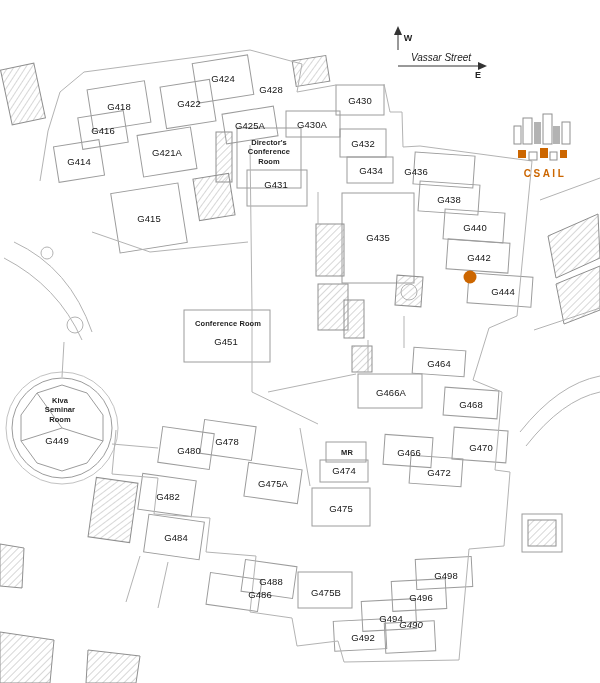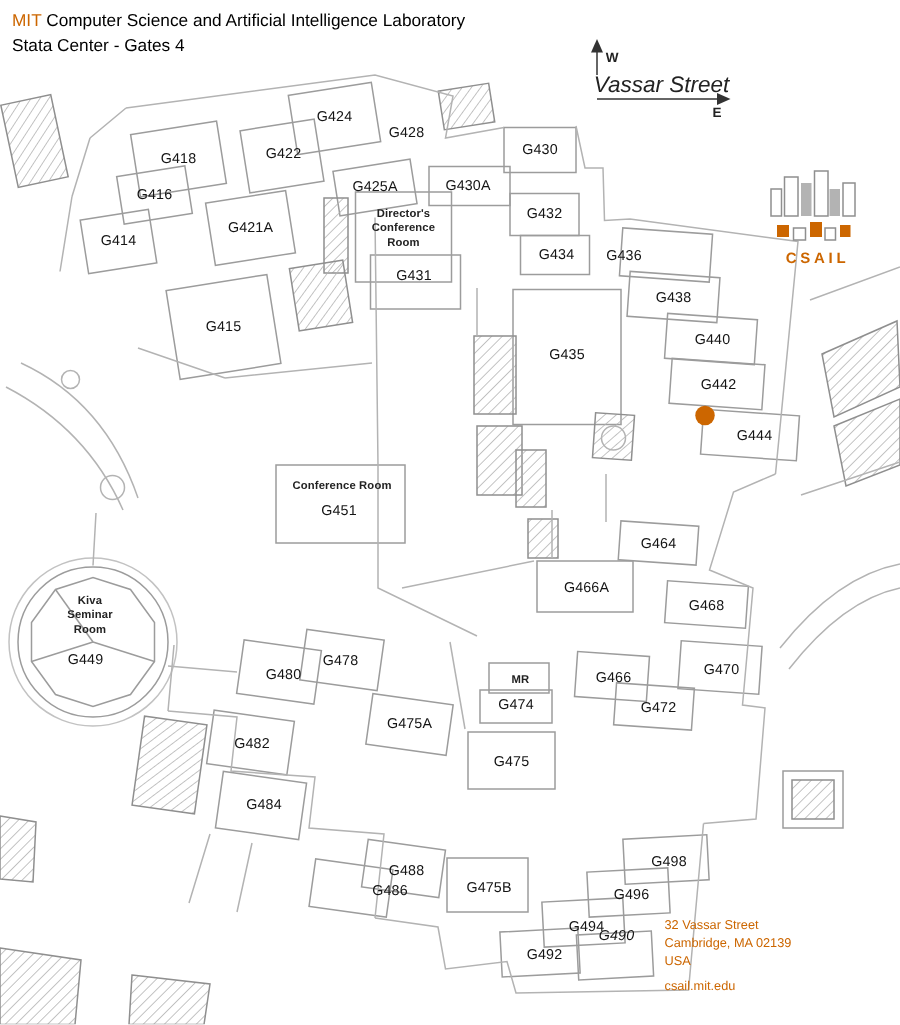--- a/index.html
+++ b/index.html
@@ -10,21 +10,21 @@
   .hdr .accent{color:var(--accent,#cc6600);}
   #floorplan{position:absolute;left:0;top:0;}
   #room-layer{position:absolute;left:0;top:0;width:600px;height:481px;pointer-events:none;}
   .room-label{position:absolute;transform:translate(-50%,-50%);font-size:9.5px;color:#141414;
               white-space:nowrap;text-align:center;letter-spacing:.1px;}
   .room-label.name{font-size:7.5px;font-weight:700;white-space:normal;line-height:1.25;color:#222;}
   #location-marker{position:absolute;width:13px;height:13px;border-radius:50%;
                    transform:translate(-50%,-50%);background:var(--accent,#cc6600);}
   .compass-label{position:absolute;transform:translate(-50%,-50%);font-size:9px;font-weight:700;color:#222;}
   #vassar-street{position:absolute;transform:translate(-50%,-50%);font-style:italic;
-                 font-size:15px;color:#222;white-space:nowrap;}
+                 font-size:10px;color:#222;white-space:nowrap;}
   #csail-logo{position:absolute;left:512px;top:112px;}
   #csail-text{position:absolute;left:545px;top:173px;transform:translate(-50%,-50%);
               color:var(--accent,#cc6600);font-weight:700;font-size:10px;letter-spacing:2.5px;}
   .addr{position:absolute;left:443px;top:610px;font-size:8.5px;line-height:12px;
         color:var(--accent,#cc6600);}
   .addr .url{margin-top:5px;}
 </style>
 </head>
 <body>
 
@@ -145,27 +145,20 @@
     </g>
 
     <g>
       <line x1="398" y1="50" x2="398" y2="33" stroke="#333" stroke-width="1"></line>
       <polygon points="394,35 398,26 402,35" fill="#333"></polygon>
       <line x1="398" y1="66" x2="480" y2="66" stroke="#333" stroke-width="1"></line>
       <polygon points="478,62 487,66 478,70" fill="#333"></polygon>
     </g>
   </svg>
 
-  <div class="hdr">
-    <div>
-      <span class="accent">MIT</span>
-      <span>Computer Science and Artificial Intelligence Laboratory</span>
-    </div>
-    <div>Stata Center - Gates 4</div>
-  </div>
 
   <div class="compass-label" style="left:408px;top:38px">W</div>
   <div id="vassar-street" style="left:441px;top:57px">Vassar Street</div>
   <div class="compass-label" style="left:478px;top:75px">E</div>
 
   <svg id="csail-logo" width="68" height="52" viewBox="0 0 68 52">
     <g stroke="#8f8f8f" fill="none" stroke-width="1">
       <rect x="2" y="14" width="7" height="18"></rect>
       <rect x="11" y="6" width="9" height="26"></rect>
       <rect x="31" y="2" width="9" height="30"></rect>
@@ -230,20 +223,14 @@
       <div class="room-label" style="left: 236px; top: 594px; margin-left: 24px;">G486</div>
       <div class="room-label" style="left: 326px; top: 592px;">G475B</div>
       <div class="room-label" style="left: 421px; top: 597px;">G496</div>
       <div class="room-label" style="left: 391px; top: 618px;">G494</div>
       <div class="room-label" style="left: 411px; top: 624px; font-style: italic;">G490</div>
       <div class="room-label" style="left: 363px; top: 637px;">G492</div>
     </div>
 
   <div id="location-marker" style="left: 470px; top: 277px;"></div>
 
-  <div class="addr">
-    <div>32 Vassar Street</div>
-    <div>Cambridge, MA 02139</div>
-    <div>USA</div>
-    <div class="url">csail.mit.edu</div>
-  </div>
 
 </div>
 
 </body></html>

